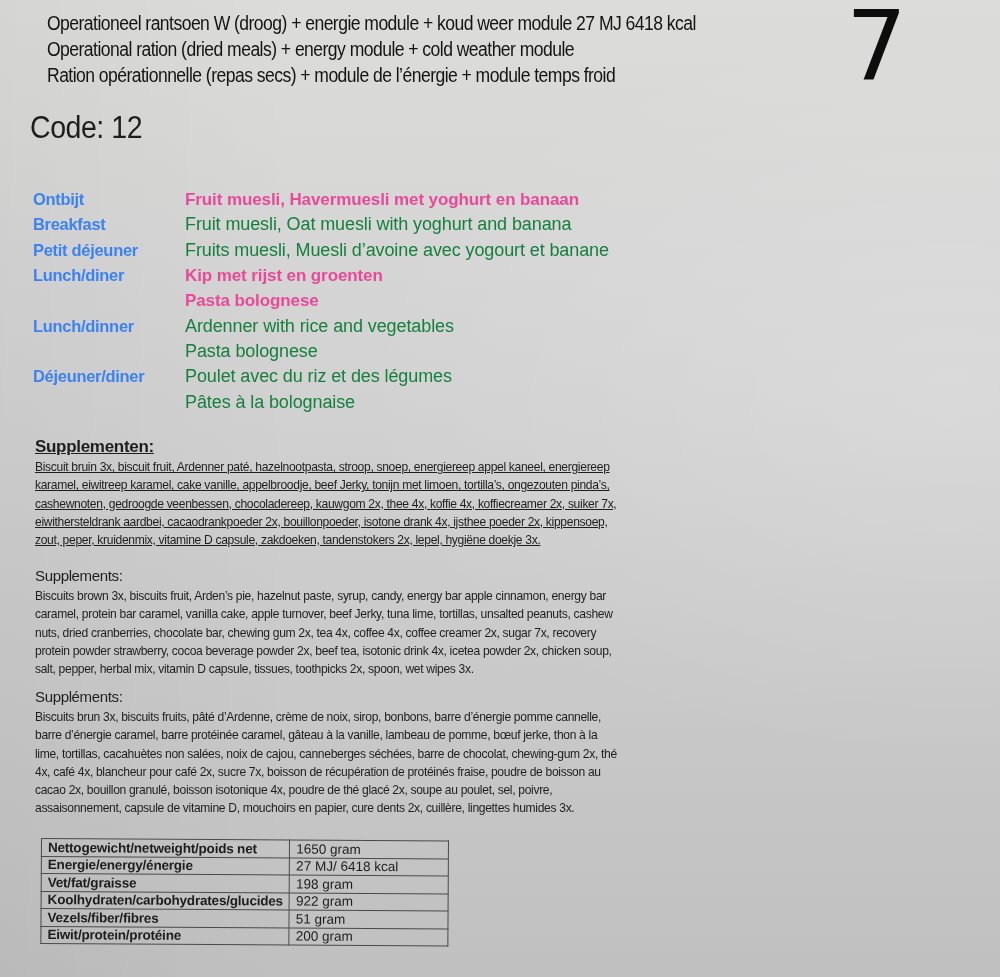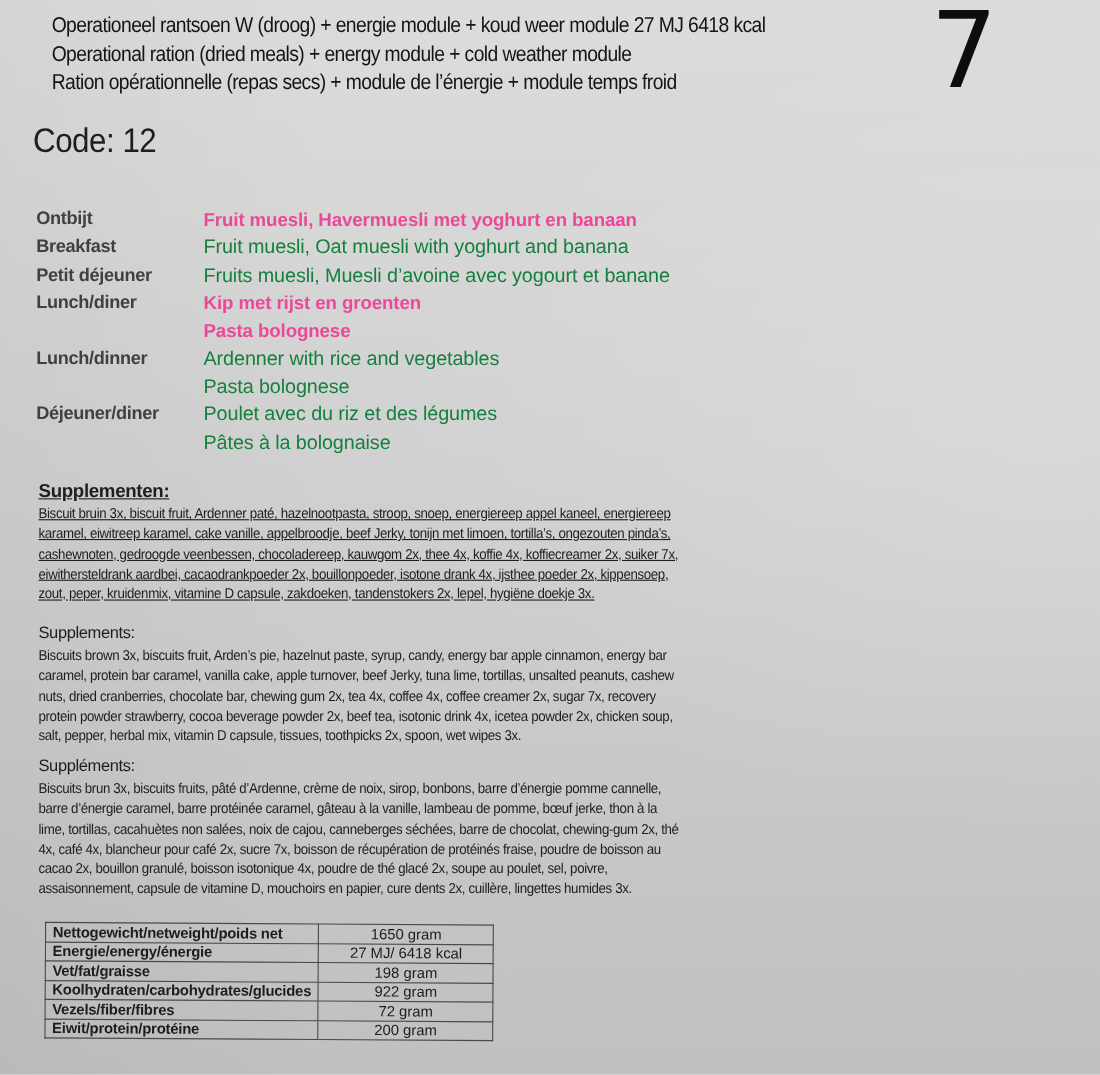--- a/index.html
+++ b/index.html
@@ -22,40 +22,40 @@
   .big-number {
     position:absolute; left:846px; top:-4px; font-size:96px; line-height:100px;
     color:#0d0d0d; font-family:"DejaVu Sans", sans-serif; font-weight:400;
   }
   .code {
     position:absolute; left:30px; top:110px; font-size:31px; color:#1e1e1e;
     letter-spacing:-0.5px; transform:scaleX(0.92); transform-origin:left;
   }
   .meals { position:absolute; left:33px; top:187px; }
   .meal-row { display:flex; height:25.3px; align-items:center; }
-  .meal-label { width:152px; font-size:16.5px; font-weight:bold; color:#404040; letter-spacing:-0.3px; }
+  .meal-label { width:152px; font-size:16.5px; font-weight:bold; color:#3b82f6; letter-spacing:-0.3px; }
   .meal-value { font-size:18px; color:#15803d; letter-spacing:-0.1px; white-space:nowrap; }
   .meal-value.bold { font-weight:bold; color:#ec4899; font-size:17px; }
   .supp {
     position:absolute; left:35px; font-size:13px; line-height:18.2px; color:#1e1e1e;
     width:960px; letter-spacing:-0.35px;
   }
   .supp .line { white-space:nowrap; transform:scaleX(0.93); transform-origin:left; }
   .supp-head { font-size:17px; font-weight:bold; margin-bottom:2px; letter-spacing:-0.3px; }
   .supp-head-small { font-size:15px; font-weight:normal; margin-bottom:2px; }
   table.nutrition {
     position:absolute; left:41px; top:838px; border-collapse:collapse;
     transform: rotate(0.35deg); transform-origin:left top;
   }
   table.nutrition td {
     border:1px solid #4a4a4a; font-size:13.5px; height:16.5px; padding:0 6px;
     color:#1d1d1d; white-space:nowrap;
   }
   table.nutrition td.k { width:230px; font-weight:bold; letter-spacing:-0.2px; }
-  table.nutrition td.v { width:146px;text-align:center; }
+  table.nutrition td.v { width:146px; }
 </style>
 </head>
 <body>
 
 <div class="vignette"></div>
 
 <div class="title-block">
   <div class="title-line">Operationeel rantsoen W (droog) + energie module + koud weer module 27 MJ 6418 kcal</div>
   <div class="title-line">Operational ration (dried meals) + energy module + cold weather module</div>
   <div class="title-line">Ration opérationnelle (repas secs) + module de l’énergie + module temps froid</div>
@@ -145,20 +145,20 @@
   <tr>
     <td class="k">Vet/fat/graisse</td>
     <td class="v">198 gram</td>
   </tr>
   <tr>
     <td class="k">Koolhydraten/carbohydrates/glucides</td>
     <td class="v">922 gram</td>
   </tr>
   <tr>
     <td class="k">Vezels/fiber/fibres</td>
-    <td class="v">72 gram</td>
+    <td class="v">51 gram</td>
   </tr>
   <tr>
     <td class="k">Eiwit/protein/protéine</td>
     <td class="v">200 gram</td>
   </tr>
 </tbody>
   </table>
 
 </body></html>

